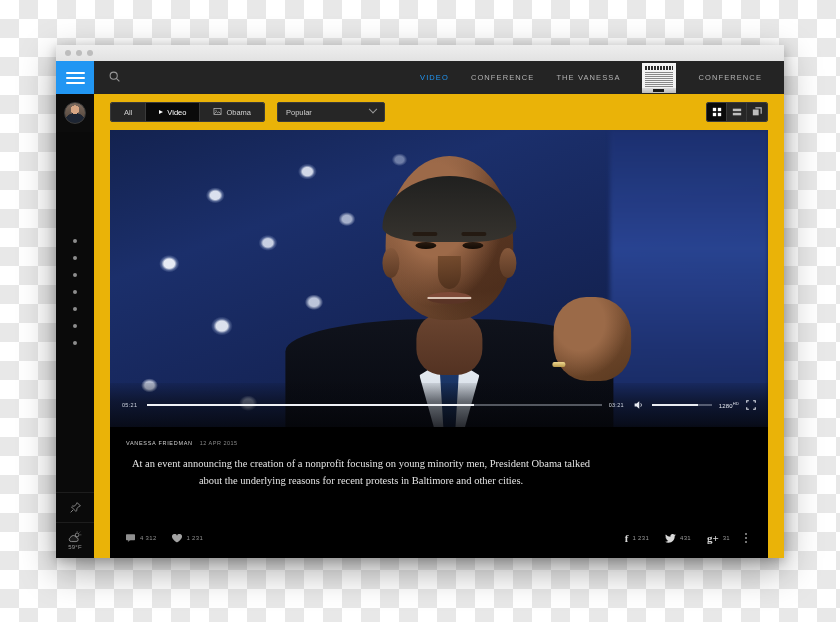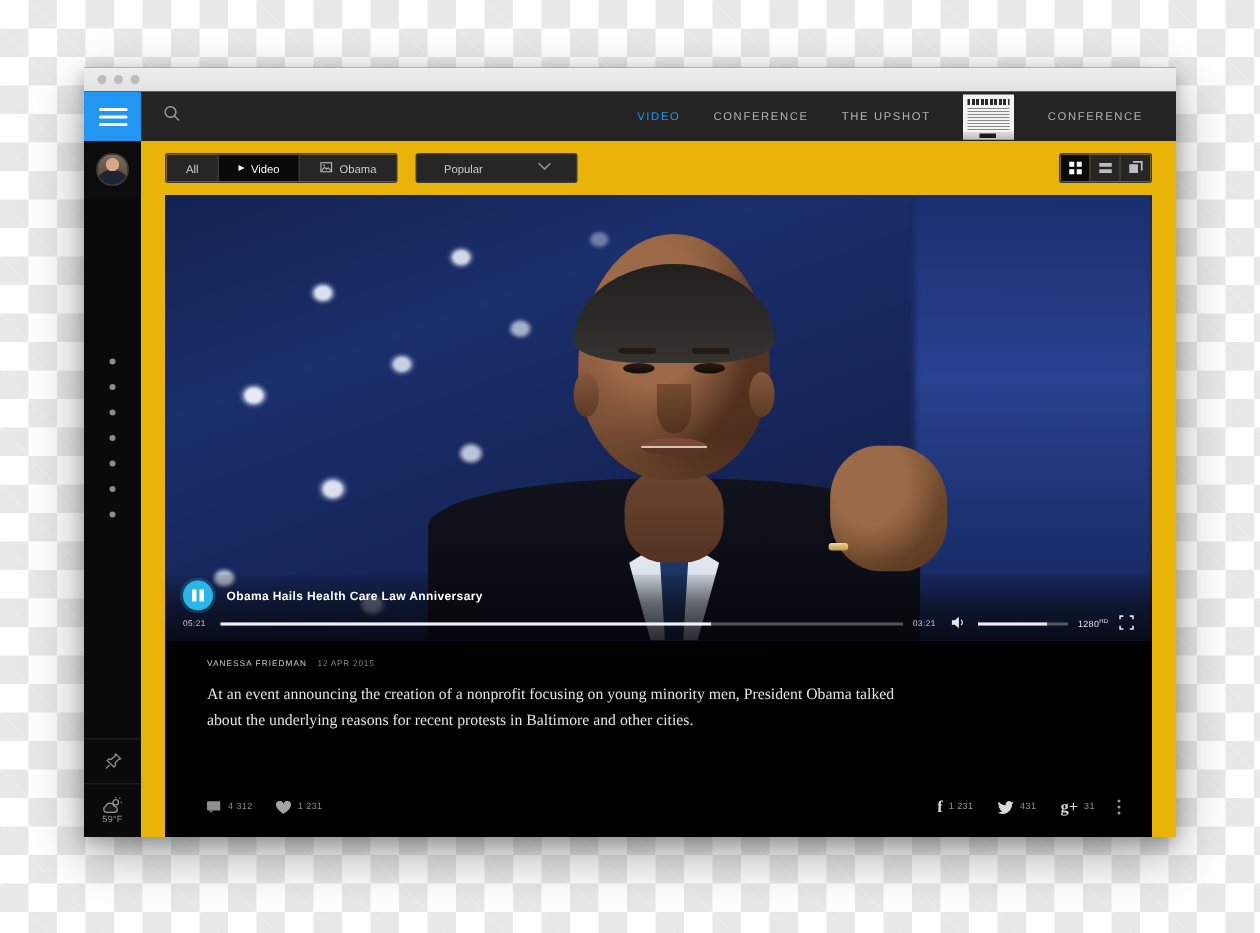--- a/index.html
+++ b/index.html
@@ -94,21 +94,21 @@
     display:flex;align-items:center;justify-content:flex-end;gap:4px;
     padding:0 13px;font-size:7.5px;color:#cfcfcf;background:#262626;cursor:pointer;
     border-right:1px solid #3a3a3a;height:100%;white-space:nowrap;
   }
   .seg-btn:last-child{border-right:none;}
   .seg-btn.active{background:#0a0a0a;color:#fff;}
   .tri{width:0;height:0;border-left:4px solid #fff;border-top:2.5px solid transparent;border-bottom:2.5px solid transparent;}
 
   .select{
     height:20px;min-width:108px;border:1px solid #3a3a3a;border-radius:2px;background:#262626;
-    display:flex;align-items:center;justify-content:space-between;padding:0 18px;
+    display:flex;align-items:center;justify-content:space-between;padding:0 8px;
     font-size:7.5px;color:#cfcfcf;cursor:pointer;
   }
   .chev{width:6px;height:6px;border-right:1px solid #9a9a9a;border-bottom:1px solid #9a9a9a;
     transform:rotate(45deg) translate(-2px,-2px);}
 
   .views{margin-left:auto;display:flex;border:1px solid #3a3a3a;border-radius:2px;overflow:hidden;height:20px;}
   .view-btn{width:20px;display:flex;align-items:center;justify-content:center;background:#262626;
     border-right:1px solid #3a3a3a;cursor:pointer;}
   .view-btn:last-child{border-right:none;}
   .view-btn.active{background:#0a0a0a;}
@@ -216,21 +216,21 @@
   .progress{flex:1;height:2px;background:rgba(210,216,228,.38);position:relative;cursor:pointer;}
   .progress i{position:absolute;left:0;top:0;bottom:0;width:72%;background:#f0f2f6;}
   .vol-icon{cursor:pointer;}
   .volbar{width:60px;height:2px;background:rgba(220,226,238,.35);position:relative;cursor:pointer;flex:0 0 60px;}
   .volbar i{position:absolute;left:0;top:0;bottom:0;width:78%;background:#e9ecf2;}
   .quality{font-size:6px;color:#e2e6ee;letter-spacing:.2px;cursor:pointer;white-space:nowrap;}
   .quality sup{font-size:4px;}
   .fs{cursor:pointer;}
 
   
-  .info{flex:1;padding:13px 16px 0 28px;display:flex;flex-direction:column;min-height:0;}
+  .info{flex:1;padding:13px 16px 0 16px;display:flex;flex-direction:column;min-height:0;text-align:center;}
   .byline{display:flex;align-items:center;gap:7px;margin-bottom:9px;}
   .author{font-size:5.5px;letter-spacing:.7px;color:#cfcfcf;cursor:pointer;}
   .date{font-size:5.5px;letter-spacing:.5px;color:#8a8a8a;}
   .desc{
     font-family:"Liberation Serif", serif;font-size:10.5px;line-height:1.62;color:#e3e3e3;
     max-width:470px;
   }
   .stats{margin-top:auto;display:flex;align-items:center;padding:0 0 13px 0;}
   .stat{display:flex;align-items:center;gap:5px;margin-right:15px;cursor:pointer;}
   .stat span{font-size:6px;color:#8f8f8f;letter-spacing:.3px;}
@@ -295,21 +295,21 @@
       <div class="topbar">
         <span class="search-icon">
           <svg width="13" height="13" viewBox="0 0 24 24" fill="none" stroke="#c2c2c2" stroke-width="1.9">
             <circle cx="10.5" cy="10.5" r="6.6"></circle>
               <line x1="15.4" y1="15.4" x2="21" y2="21"></line>
           </svg>
         </span>
         <div class="nav">
           <span class="nav-link active">VIDEO</span>
           <span class="nav-link">CONFERENCE</span>
-          <span class="nav-link">THE UPSHOT</span>
+          <span class="nav-link">THE VANESSA</span>
           <div class="paper-thumb">
             <div class="masthead"></div>
             <div class="lines"></div>
             <div class="fold"></div>
             <div class="blk"></div>
           </div>
           <span class="nav-link">CONFERENCE</span>
         </div>
       </div>
 
@@ -383,27 +383,20 @@
               <div class="eye l"></div>
               <div class="eye r"></div>
               <div class="nose"></div>
               <div class="mouth"></div>
             </div>
             <div class="hand"></div>
             <div class="ring"></div>
           </div>
 
           <div class="playerbar">
-            <div class="pb-row1">
-              <div class="play-btn">
-                  <i></i>
-                  <i></i>
-                </div>
-              <div class="vtitle">Obama Hails Health Care Law Anniversary</div>
-            </div>
             <div class="pb-row2">
               <span class="time">05:21</span>
               <div class="progress">
                   <i style="width: 72%;"></i>
                 </div>
               <span class="time">03:21</span>
               <span class="vol-icon">
                 <svg width="11" height="10" viewBox="0 0 18 16" fill="#e6e9f0">
                   <path d="M1 5.5h3.2L8.6 1.8v12.4L4.2 10.5H1z"></path>
                   <path d="M11 5.2a4 4 0 0 1 0 5.6" fill="none" stroke="#e6e9f0" stroke-width="1.3"></path>

